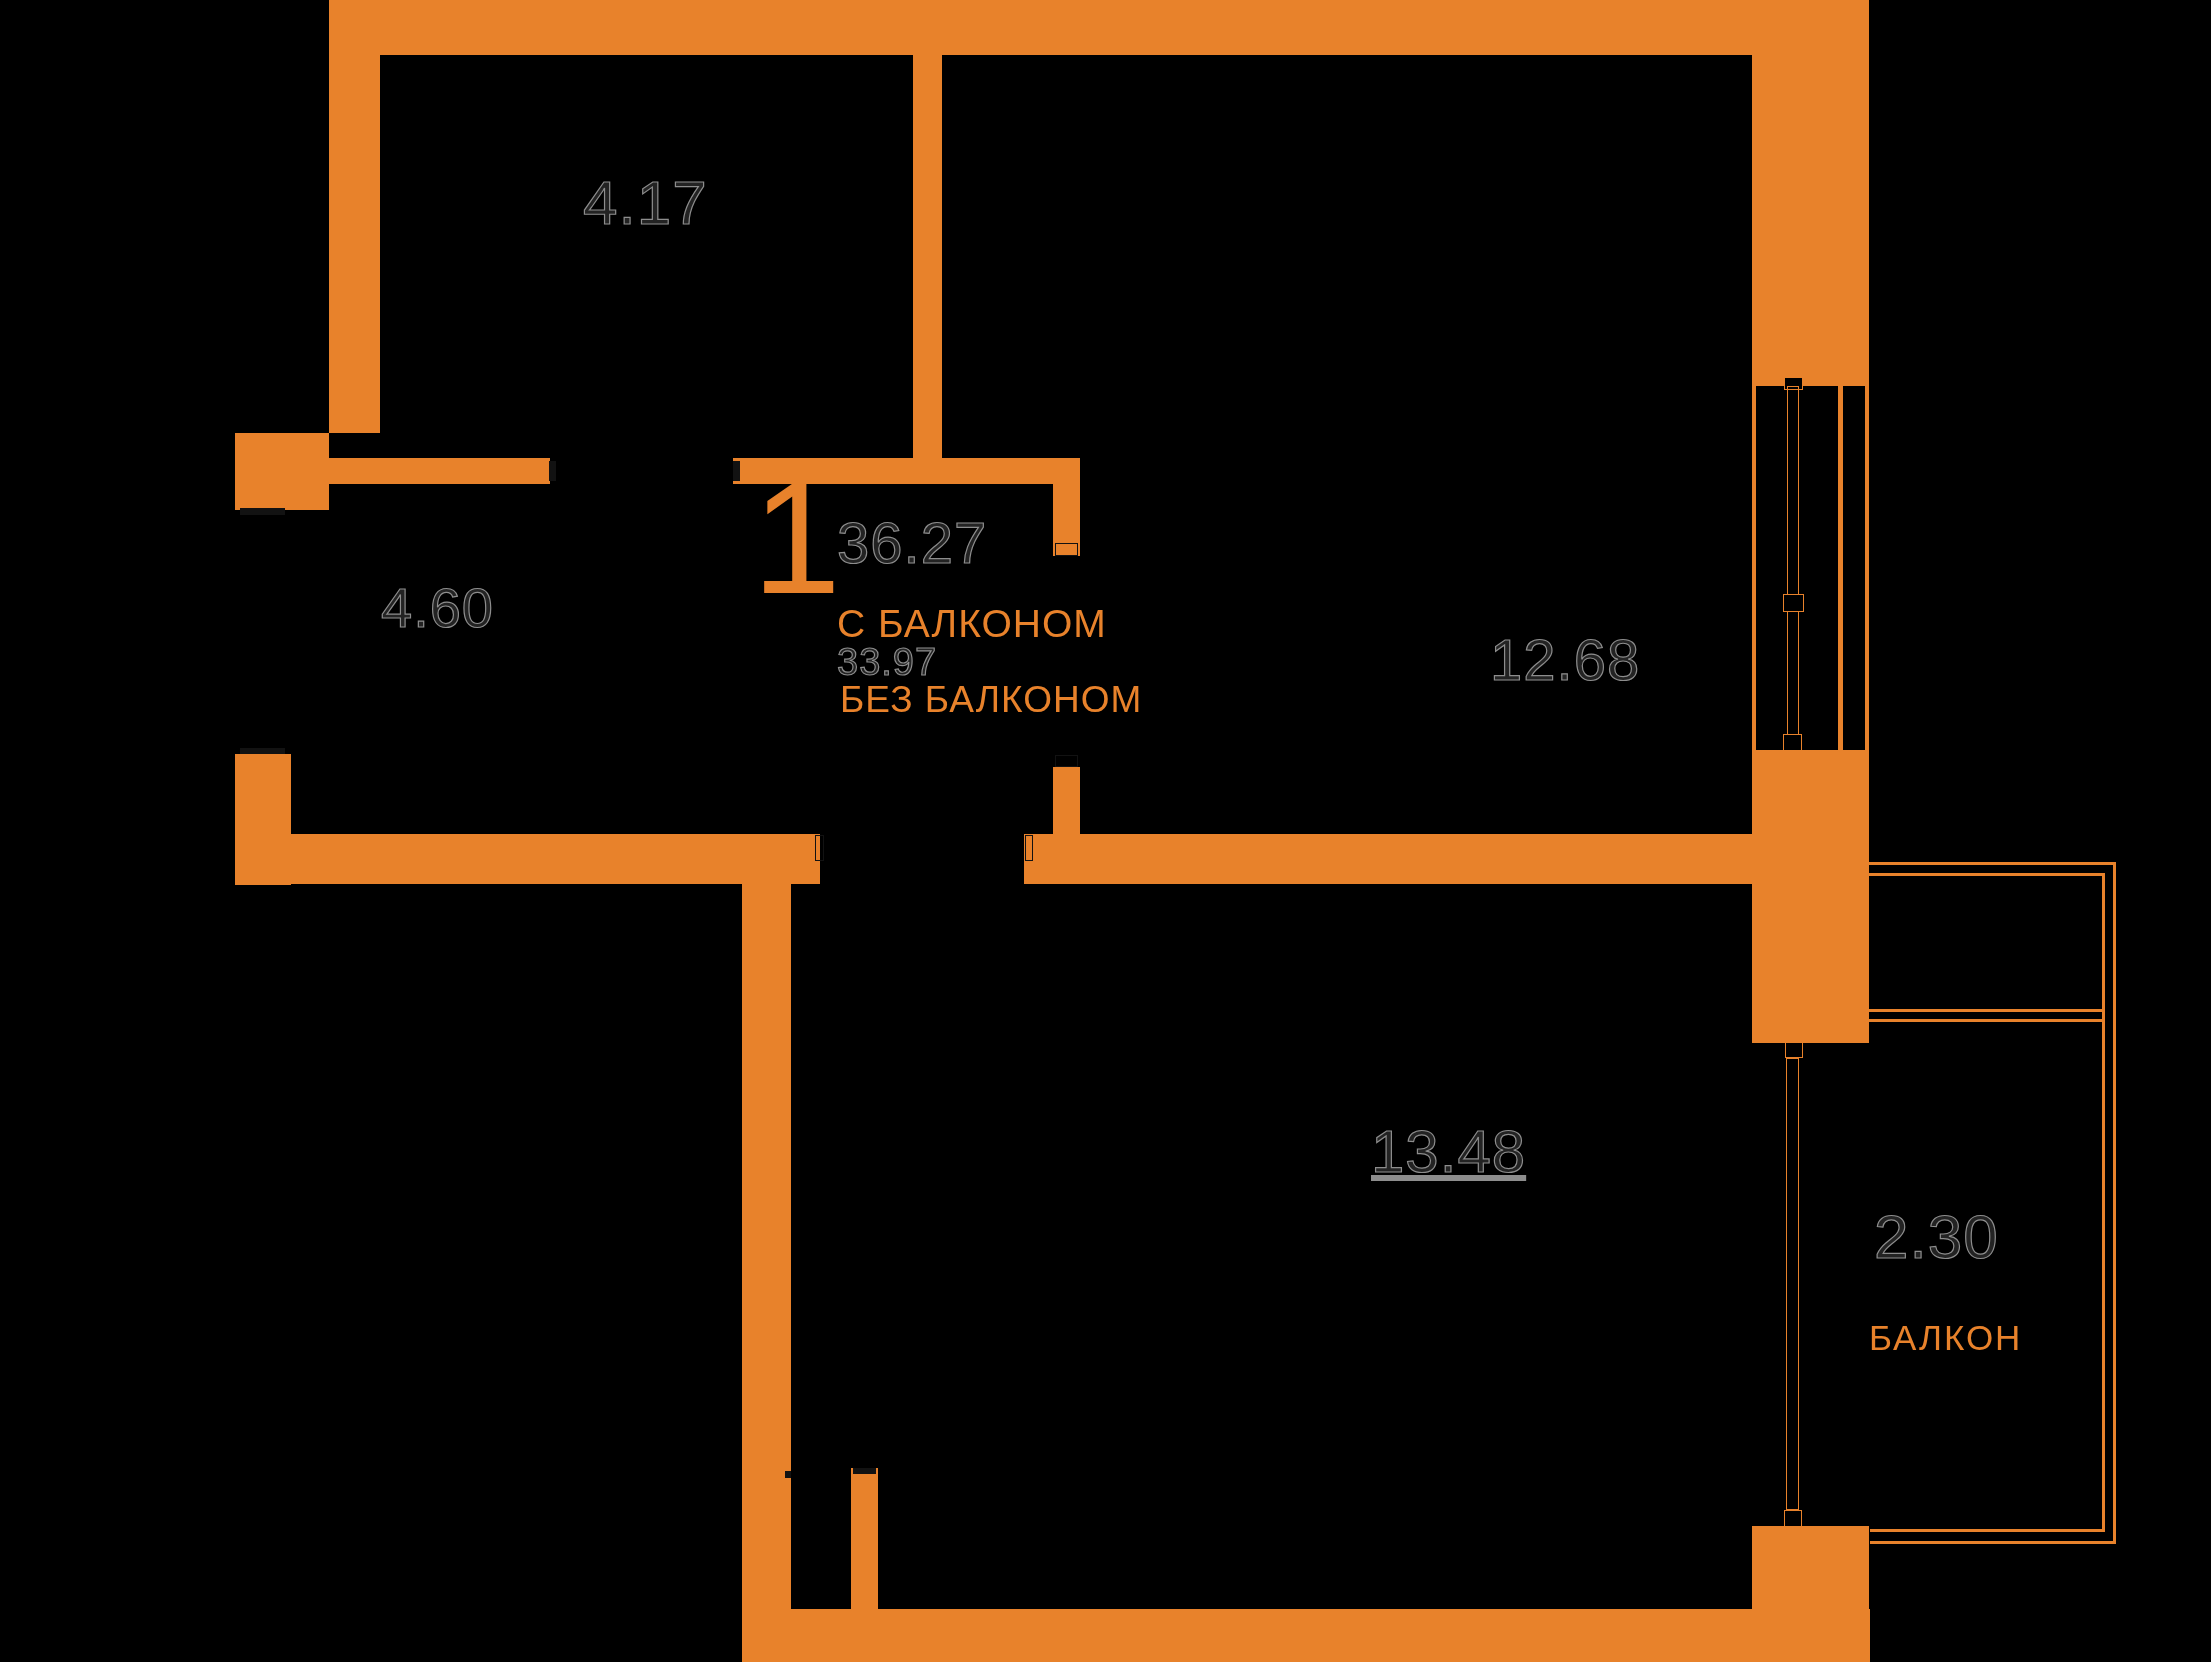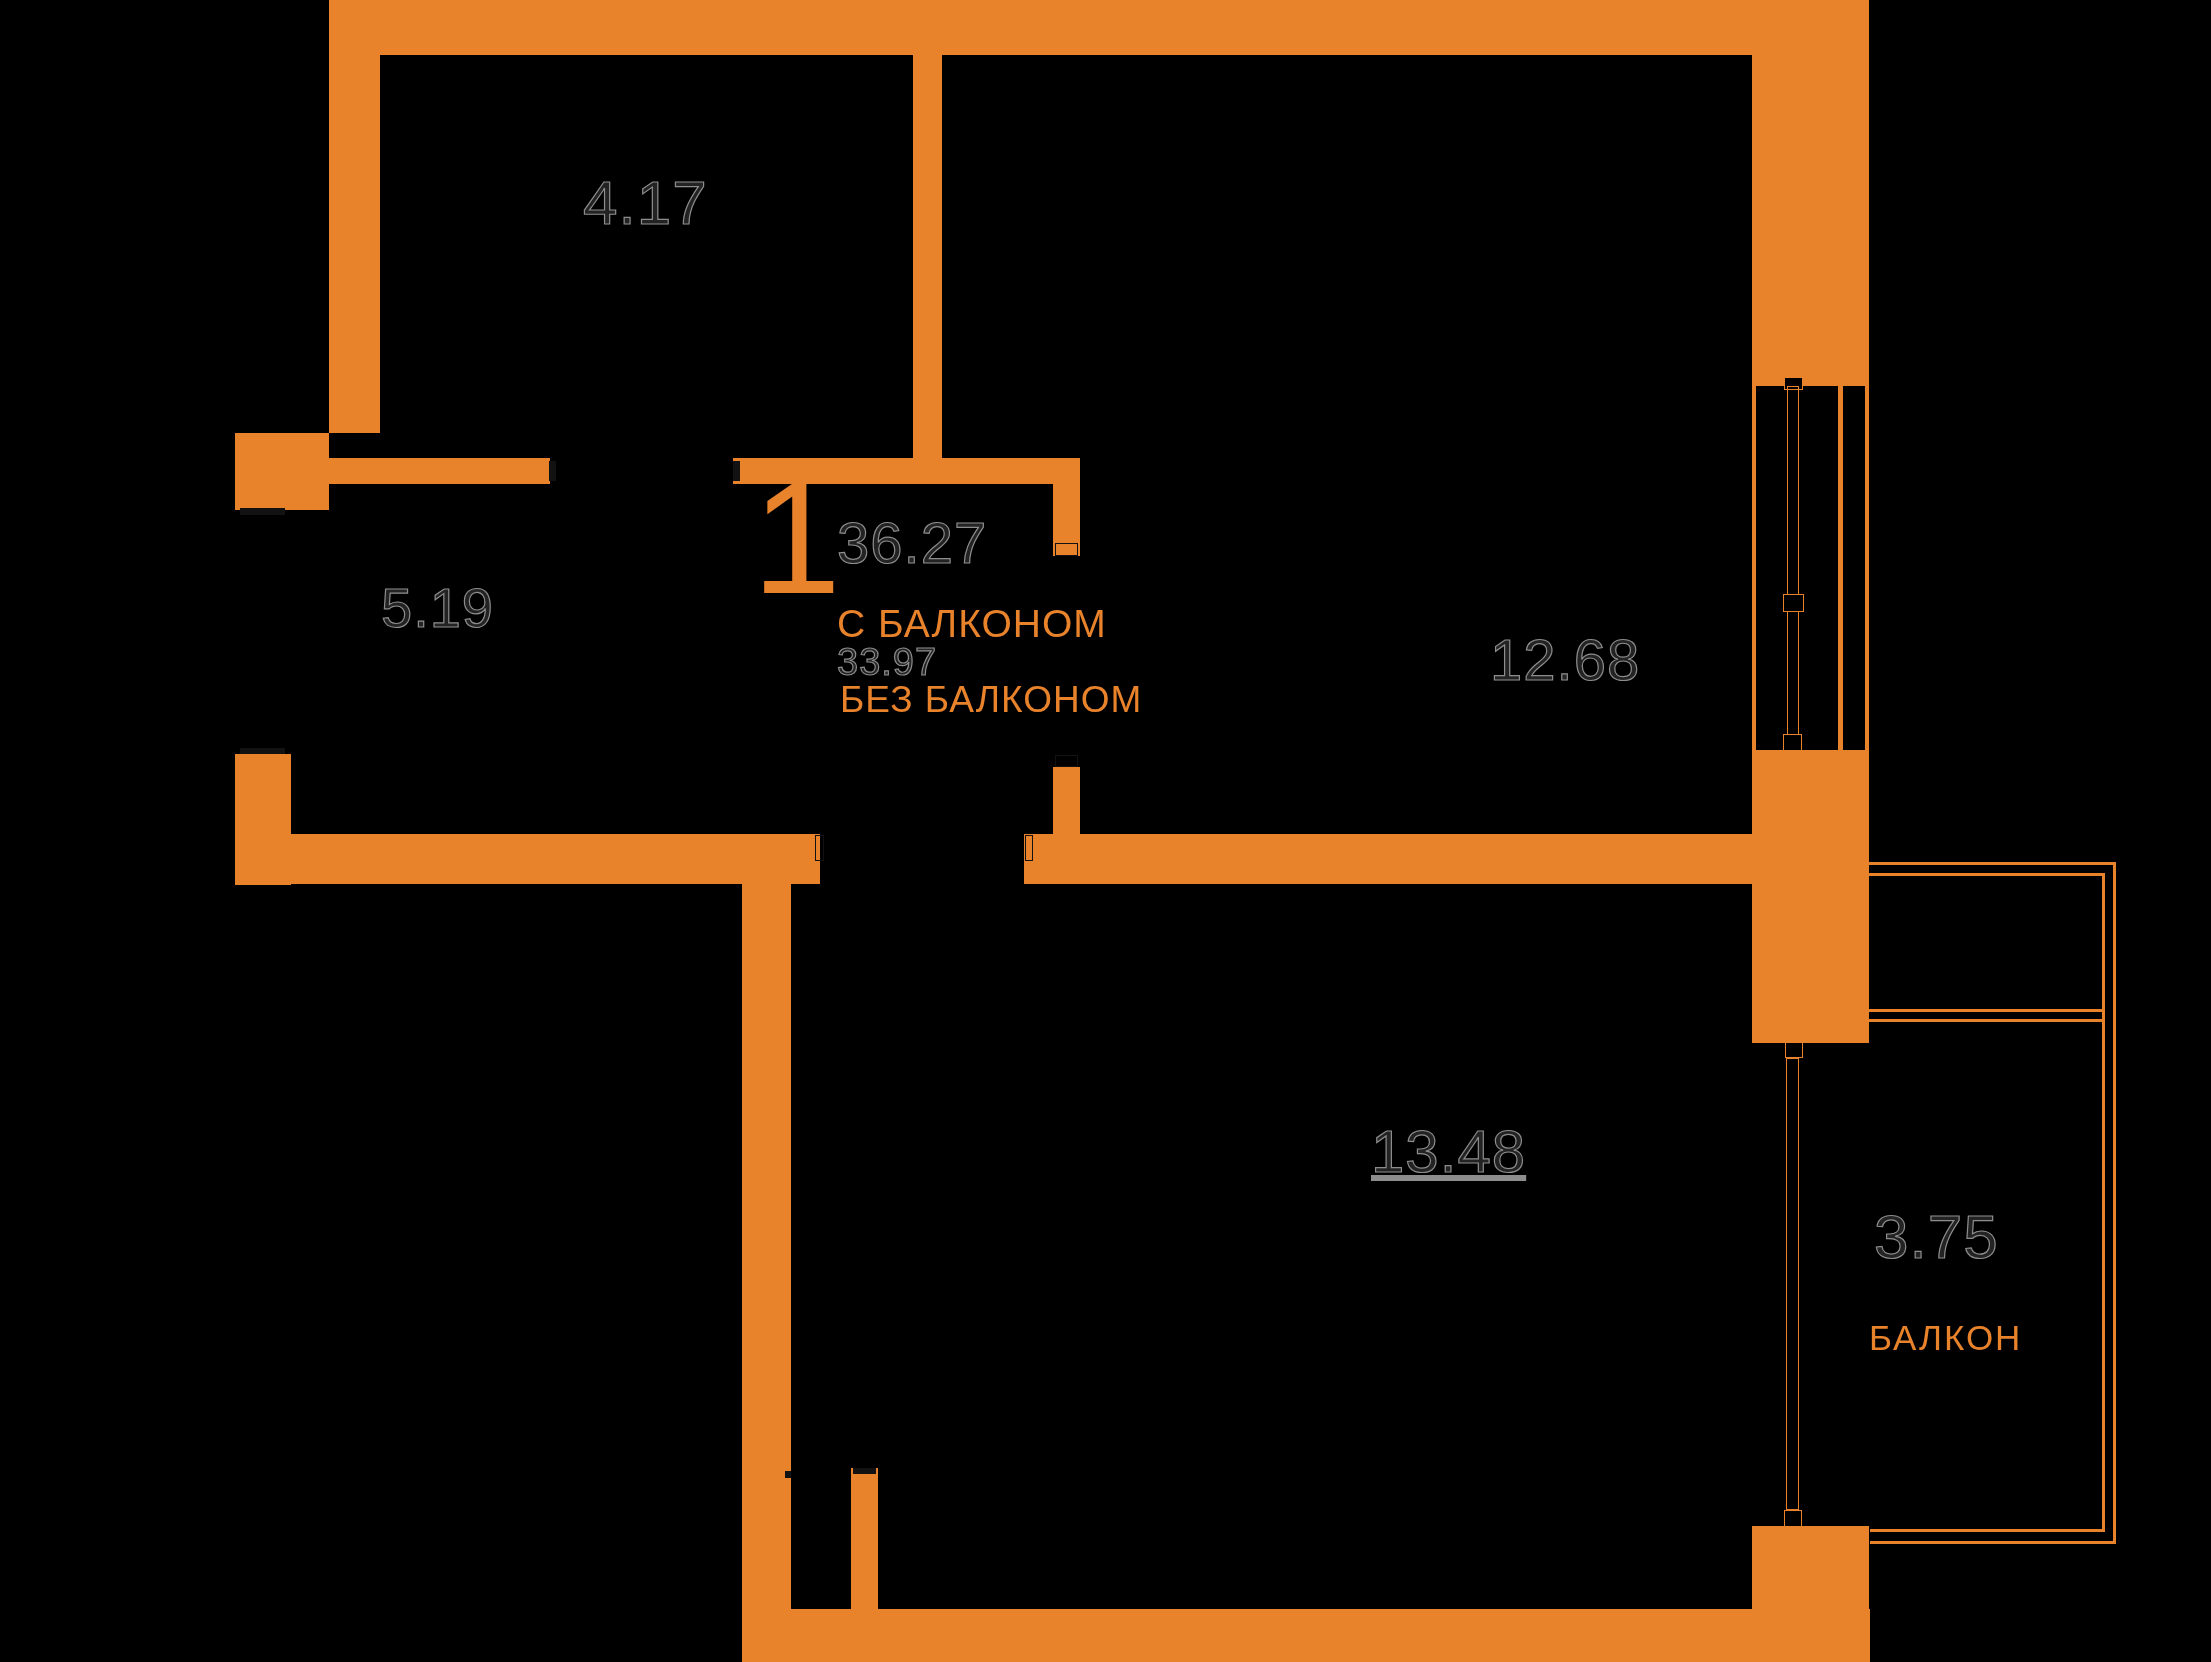--- a/index.html
+++ b/index.html
@@ -77,24 +77,24 @@
   <div class="wline" style="left:1869px;top:862px;width:247px;height:2.9px;"></div>
   <div class="wline" style="left:2113px;top:862px;width:2.9px;height:682px;"></div>
   <div class="wline" style="left:1870px;top:1541px;width:246px;height:2.9px;"></div>
   <div class="wline" style="left:1869px;top:873px;width:236px;height:2.9px;"></div>
   <div class="wline" style="left:2102px;top:873px;width:2.9px;height:659px;"></div>
   <div class="wline" style="left:1870px;top:1529px;width:235px;height:2.9px;"></div>
   <div class="wline" style="left:1869px;top:1009px;width:236px;height:2.9px;"></div>
   <div class="wline" style="left:1869px;top:1019px;width:236px;height:2.9px;"></div>
 
   <div class="lbl hollow" style="left:583px;top:172px;font-size:62px;text-align:right;">4.17</div>
-  <div class="lbl hollow" style="left:381px;top:580px;font-size:56px;">5.19</div>
+  <div class="lbl hollow" style="left:381px;top:580px;font-size:56px;">4.60</div>
   <div class="lbl hollow" style="left:1490px;top:631px;font-size:58px;">12.68</div>
   <div class="lbl hollow" style="left:1371px;top:1122px;font-size:60px;text-decoration:underline;">13.48</div>
-  <div class="lbl hollow" style="left:1874px;top:1206px;font-size:62px;">3.75</div>
+  <div class="lbl hollow" style="left:1874px;top:1206px;font-size:62px;">2.30</div>
   <div class="lbl orange-text" style="left:1869px;top:1276px;font-size:35px;letter-spacing:1.9px;margin-top:44px;">БАЛКОН</div>
 
   <div class="lbl orange-text" style="left:752px;top:458px;font-size:160px;">1</div>
   <div class="lbl hollow" style="left:837px;top:514px;font-size:58px;">36.27</div>
   <div class="lbl orange-text" style="left:837px;top:604px;font-size:39px;letter-spacing:1px;">С БАЛКОНОМ</div>
   <div class="lbl hollow" style="left:837px;top:614px;font-size:38px;margin-top:29px;">33.97</div>
   <div class="lbl orange-text" style="left:840px;top:681px;font-size:37px;letter-spacing:1px;">БЕЗ БАЛКОНОМ</div>
 
 </div>
 

